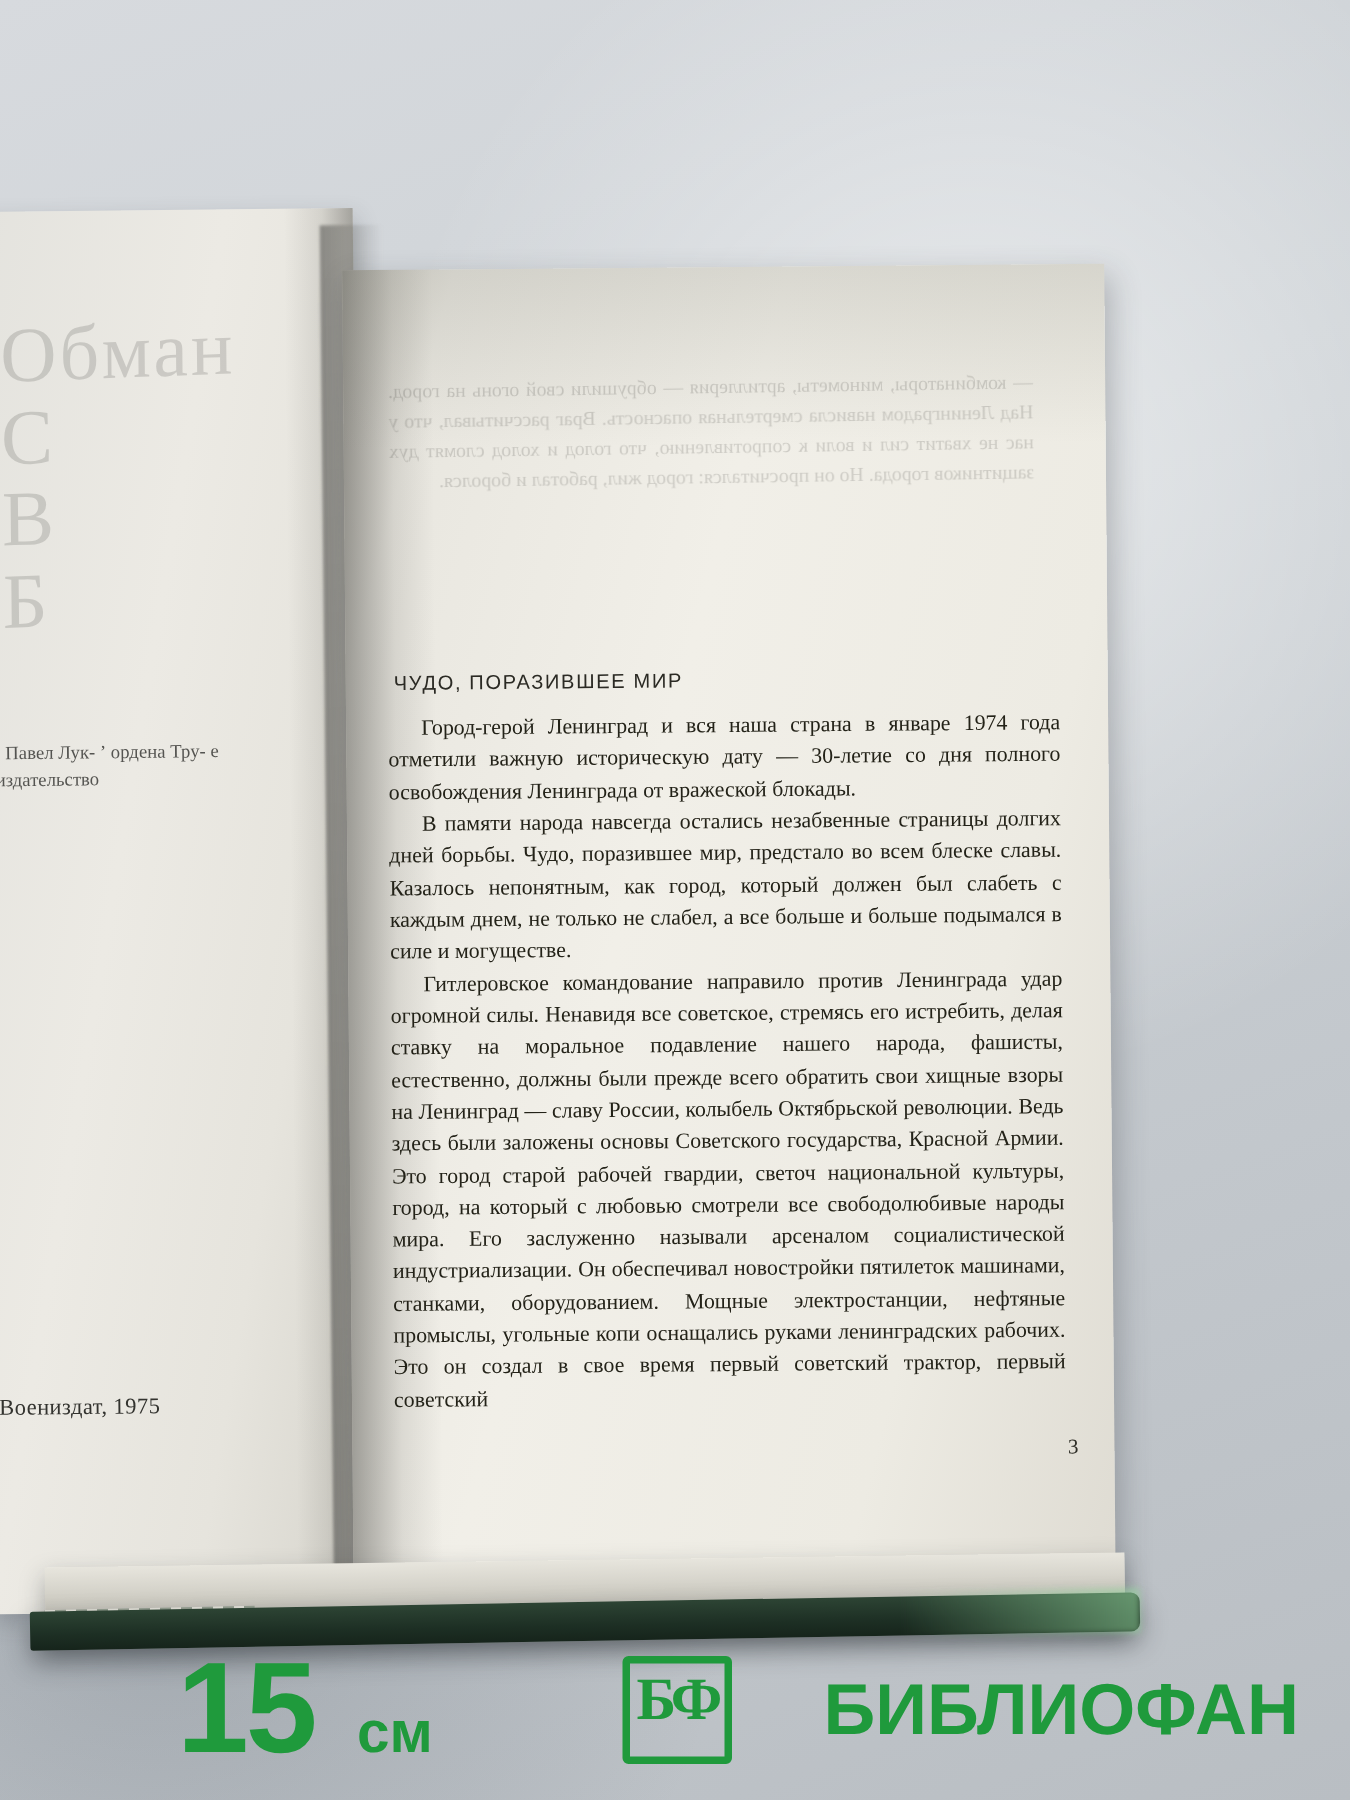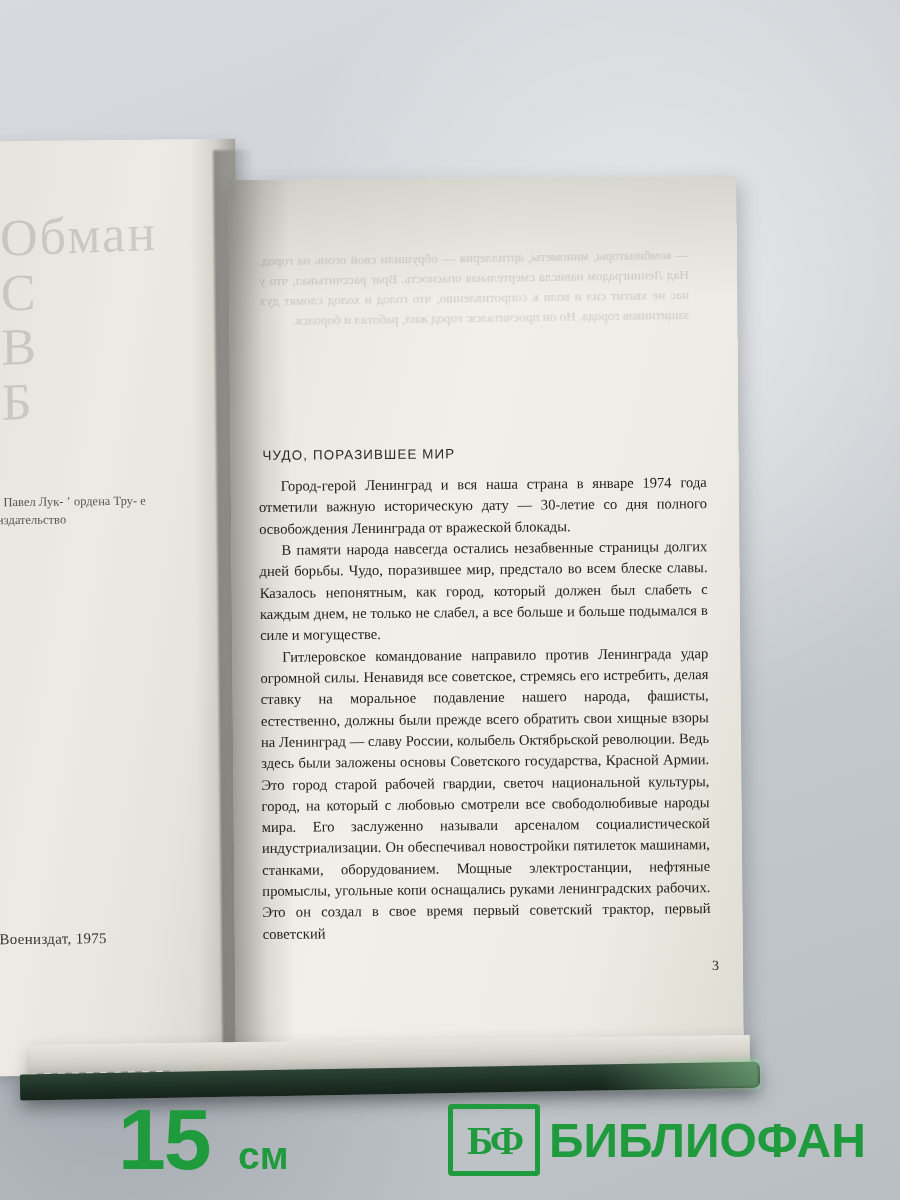--- a/index.html
+++ b/index.html
@@ -238,29 +238,29 @@
     left: 238px;
     bottom: 22px;
     font-family: "Liberation Sans", sans-serif;
     font-weight: 700;
     font-size: 39px;
     color: #1f9a3c;
     text-align: right;
   }
   .logo-box {
     position: absolute;
-    left: 448px;
+    left: 415px;
     bottom: 24px;
-    width: 92px;
+    width: 73px;
     height: 72px;
     border: 5px solid #1f9a3c;
     border-radius: 4px;
     box-sizing: border-box;
     display: flex;
-    align-items: center;
+    align-items: flex-start;
     justify-content: center;
   }
   .logo-box span {
     font-family: "Liberation Serif", serif;
     font-weight: 700;
     font-size: 40px;
     color: #1f9a3c;
     letter-spacing: -3px;
   }
   .brand {

